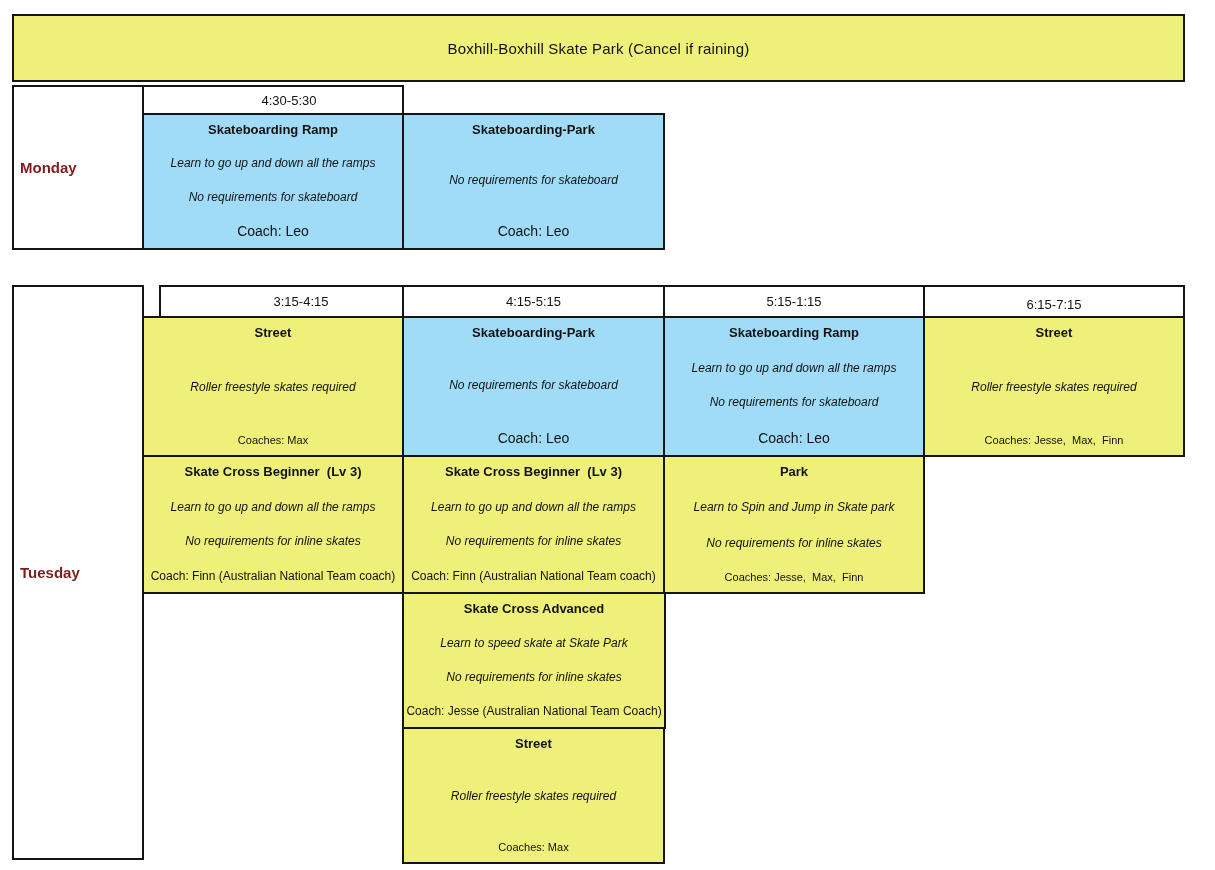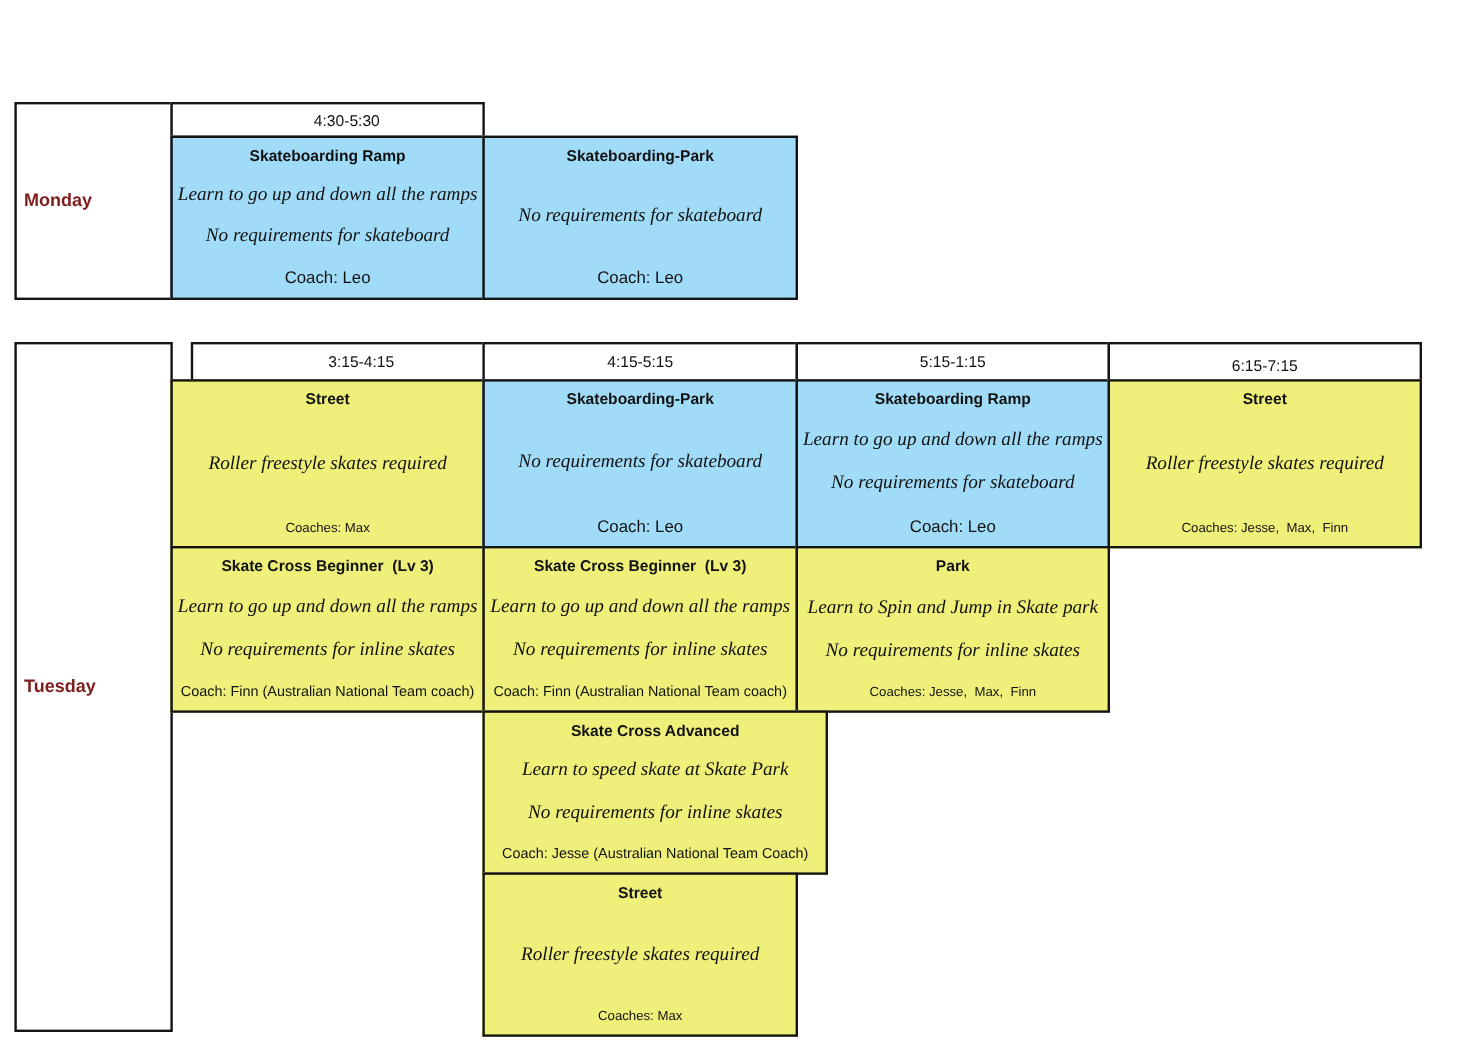--- a/index.html
+++ b/index.html
@@ -15,30 +15,33 @@
   .timecell{display:flex;align-items:center;justify-content:center;font-size:13px;}
   .daybox{display:flex;align-items:center;justify-content:flex-start;padding-left:6px;}
   .daytext{font-size:15px;font-weight:bold;color:#7f1d1d;}
   .cell{
     display:flex;flex-direction:column;justify-content:space-between;align-items:center;
     text-align:right;padding:7px 3px 9px 3px;
   }
   .yellow{background:#eef07a;}
   .blue{background:#a0dcf8;}
   .cell-title{font-size:13px;font-weight:bold;white-space:pre-wrap;}
-  .cell-desc{font-size:16px;font-style:italic;font-family:Liberation Serif, serif;}
+  .cell-desc{font-size:12px;font-style:italic;}
   .coach-lg{font-size:14px;}
   .coach-md{font-size:12px;white-space:nowrap;}
   .coach-sm{font-size:11px;white-space:pre-wrap;}
 </style>
 </head>
 <body>
 
 <div class="page">
 
+  <div class="box banner" style="left:12px;top:14px;width:1173px;height:68px;">
+    <span>Boxhill-Boxhill Skate Park (Cancel if raining)</span>
+  </div>
 
   <div class="box daybox" style="left:12px;top:85px;width:132px;height:165px;">
     <span class="daytext">Monday</span>
   </div>
 
   <div class="box timecell" style="left:142px;top:85px;width:262px;height:30px;padding-left:32px;">
     <span>4:30-5:30</span>
   </div>
 
   <div class="box cell blue" style="left:142px;top:113px;width:262px;height:137px;">
@@ -110,21 +113,21 @@
     <div class="coach-md">Coach: Finn (Australian National Team coach)</div>
   </div>
 
   <div class="box cell yellow" style="left:663px;top:455px;width:262px;height:139px;">
     <div class="cell-title">Park</div>
     <div class="cell-desc">Learn to Spin and Jump in Skate park</div>
     <div class="cell-desc">No requirements for inline skates</div>
     <div class="coach-sm">Coaches: Jesse,  Max,  Finn</div>
   </div>
 
-  <div class="box cell yellow" style="left:402px;top:592px;width:288px;height:137px;">
+  <div class="box cell yellow" style="left:402px;top:592px;width:264px;height:137px;">
     <div class="cell-title">Skate Cross Advanced</div>
     <div class="cell-desc">Learn to speed skate at Skate Park</div>
     <div class="cell-desc">No requirements for inline skates</div>
     <div class="coach-md">Coach: Jesse (Australian National Team Coach)</div>
   </div>
 
   <div class="box cell yellow" style="left:402px;top:727px;width:263px;height:137px;">
     <div class="cell-title">Street</div>
     <div class="cell-desc">Roller freestyle skates required</div>
     <div class="coach-sm">Coaches: Max</div>

